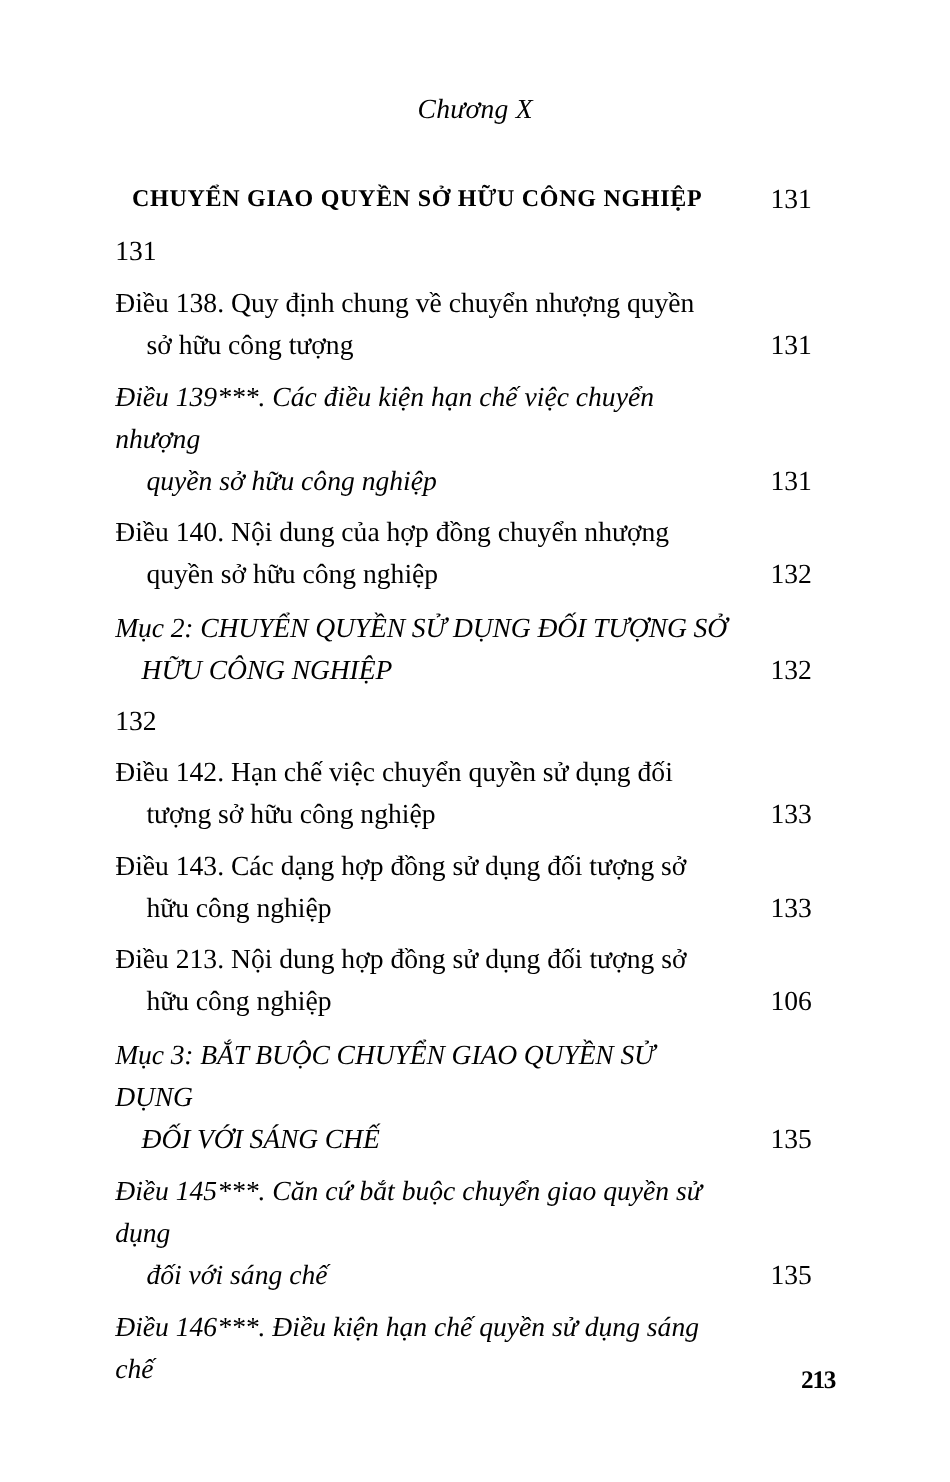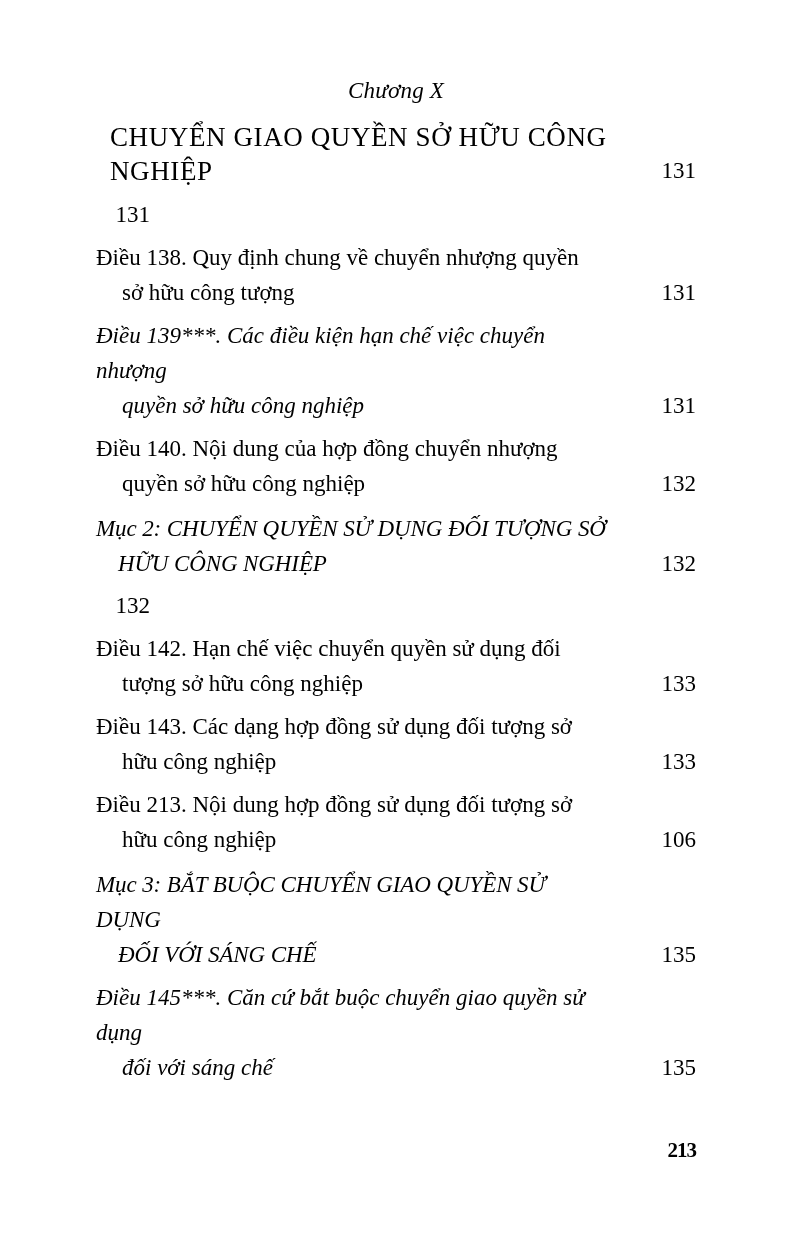--- a/index.html
+++ b/index.html
@@ -41,32 +41,33 @@
     justify-content: space-between;
     margin-bottom: 2px;
   }
   .entry .txt {
     flex: 0 1 auto;
     max-width: 512px;
   }
   .entry .pg {
     flex: 0 0 auto;
     width: 54px;
-    text-align: right;
+    text-align: left;
     font-size: 23px;
     line-height: 34px;
     align-self: flex-end;
   }
   
   .chapter-title .txt {
-    font-size: 27px;
-    font-weight: normal;
+    font-size: 20px;
+    font-weight: bold;
     letter-spacing: 0.6px;
     line-height: 34px;
     padding-left: 14px;
+    margin-top: 29px;
   }
   .chapter-title .pg { line-height: 34px; }
 
   
   .section {
     margin-top: 10px;
   }
   .section .txt {
     font-style: italic;
     font-size: 23px;
@@ -182,17 +183,24 @@
     </div>
 
     <div class="entry article italic">
       <div class="txt">
         <span class="l1">Điều 145***. Căn cứ bắt buộc chuyển giao quyền sử dụng</span>
         <span class="l2">đối với sáng chế</span>
       </div>
       <div class="pg">135</div>
     </div>
 
+    <div class="entry article italic">
+      <div class="txt">
+        <span class="l1">Điều 146***. Điều kiện hạn chế quyền sử dụng sáng chế</span>
+        
+      </div>
+
+    </div>
 
   </div>
 
   <div class="folio">213</div>
 </div>
 
 </body></html>

